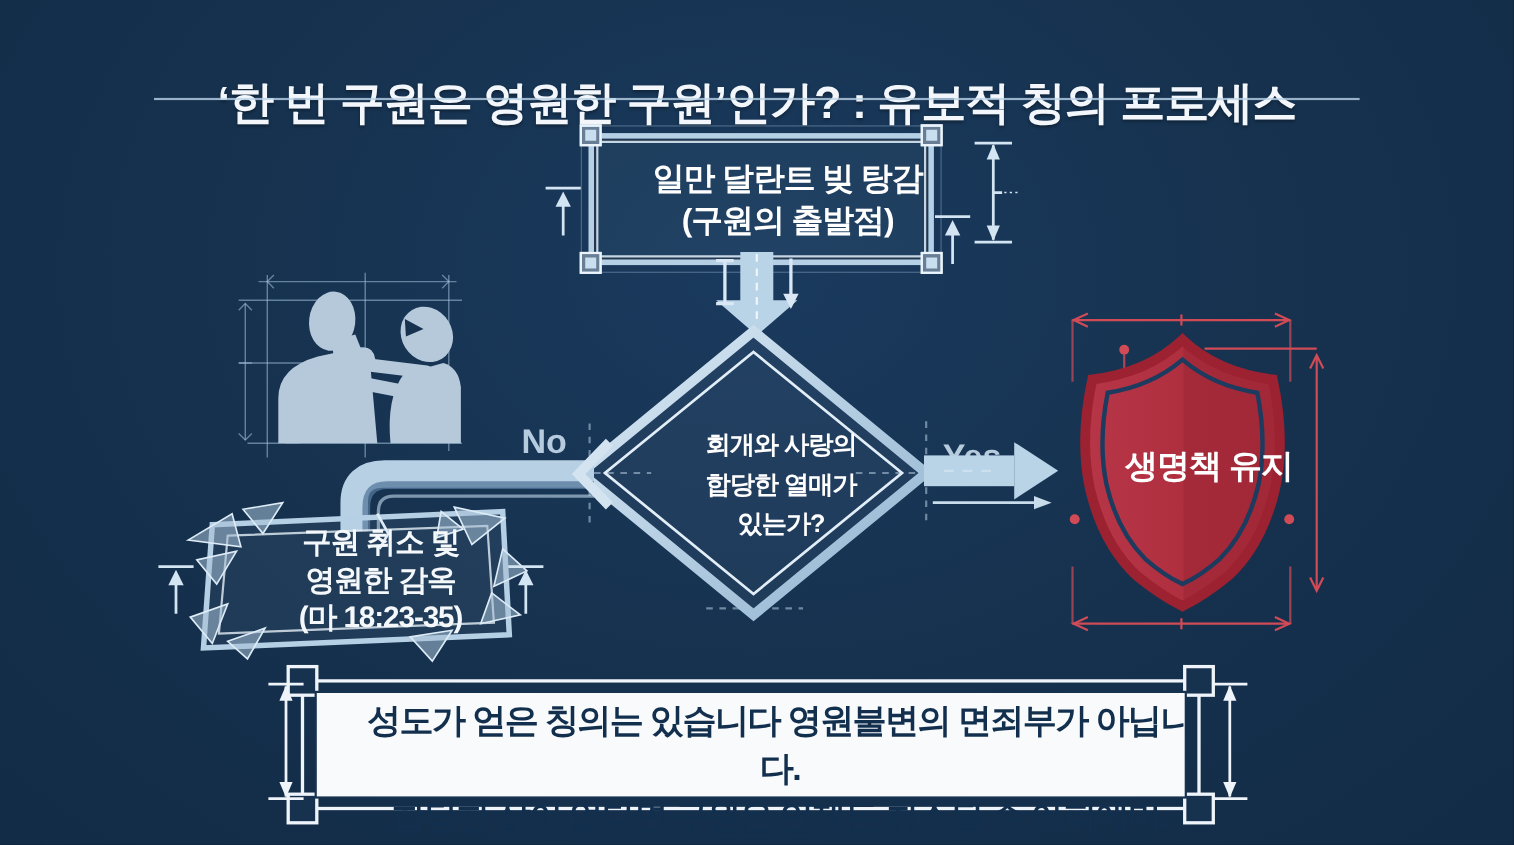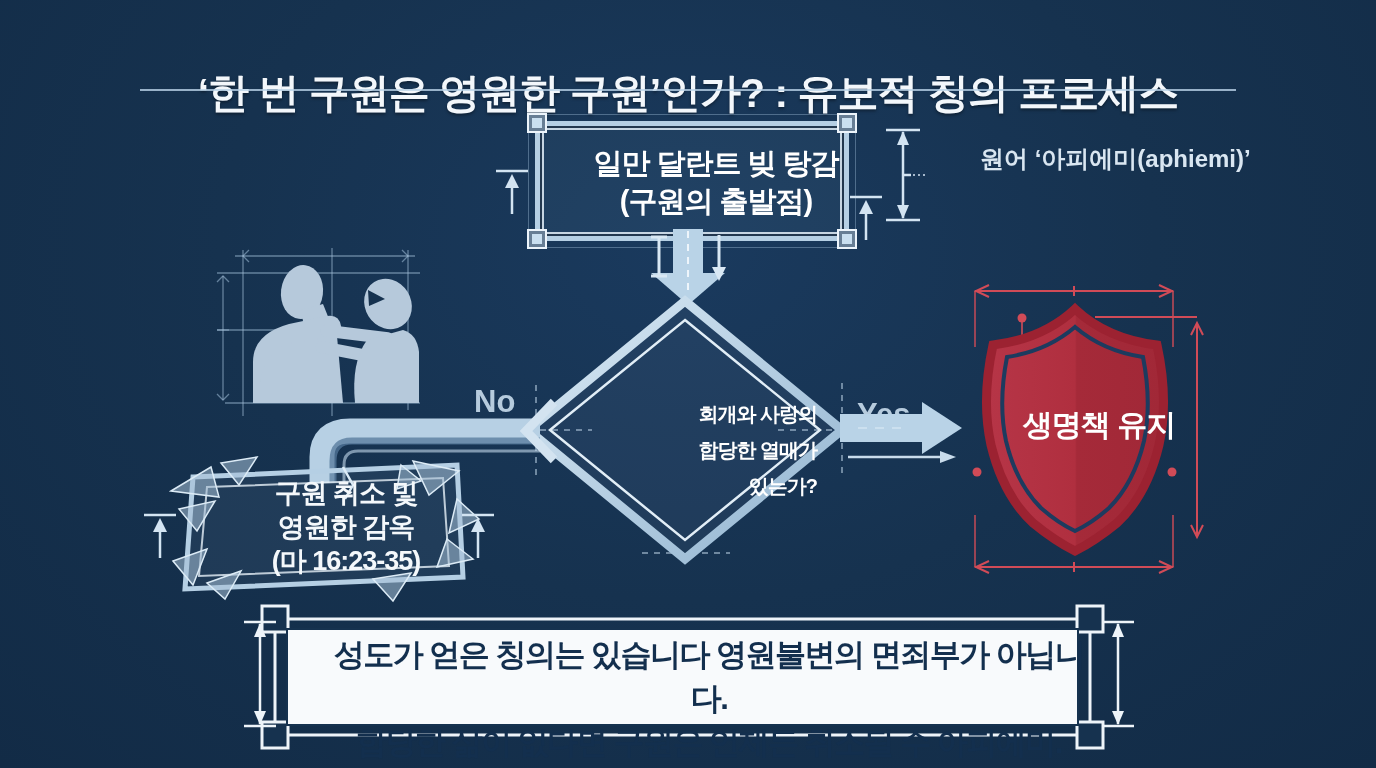--- a/index.html
+++ b/index.html
@@ -29,22 +29,22 @@
   .c-bl{left:-13px;bottom:-13px;} .c-br{right:-13px;bottom:-13px;}
   .bp-box .txt{position:absolute;left:0;right:0;top:18px;text-align:center;
     font-size:29px;font-weight:800;color:#fff;line-height:38px;letter-spacing:-1px;}
 
   .note{left:932px;top:141px;width:340px;font-size:24px;font-weight:600;color:#d9e6f1;line-height:36px;}
 
   .lbl{font-size:31px;font-weight:800;color:#b6cbdd;letter-spacing:0;}
   .no-lbl{left:474px;top:384px;}
   .yes-lbl{left:857px;top:397px;}
 
-  .decision-txt{left:555px;top:396px;width:262px;text-align:right;
-    font-size:20px;font-weight:800;color:#fff;line-height:36px;letter-spacing:-1px;}
+  .decision-txt{left:555px;top:386px;width:262px;text-align:center;
+    font-size:23px;font-weight:800;color:#fff;line-height:36px;letter-spacing:-1px;}
   .cancel-txt{left:182px;top:476px;width:280px;text-align:center;
     font-size:27px;font-weight:800;color:#f4f8fb;line-height:34px;letter-spacing:-1px;}
   .shield-txt{left:972px;top:406px;width:206px;text-align:center;
     font-size:30px;font-weight:800;color:#fff;line-height:37px;letter-spacing:-1px;}
 
   .footer-txt{left:285px;top:633px;width:800px;text-align:center;
     font-size:31px;font-weight:800;color:#132f4e;line-height:44px;letter-spacing:-1.5px;}
   .line{display:block;margin-left:48px;}
 </style>
 </head>
@@ -88,21 +88,20 @@
         <line x1="6" y1="94" x2="40" y2="94"></line>
       <line x1="23" y1="6" x2="23" y2="92"></line>
       <line x1="23" y1="49" x2="31" y2="49"></line>
       <line x1="33" y1="49" x2="47" y2="49" stroke-dasharray="2 3" stroke-width="1.5"></line>
     </g>
     <polygon points="23,5 17,19 29,19" fill="#d3e4f2"></polygon>
     <polygon points="23,93 17,79 29,79" fill="#d3e4f2"></polygon>
   </svg>
 
   <div class="abs note">
-    <span class="line">원어 ‘아피에미(aphiemi)’</span>
   </div>
 
   <svg class="abs" style="left:645px;top:229px" width="90" height="80">
     <rect x="28" y="0" width="30" height="45" fill="#b9d3e7"></rect>
     <polygon points="6,44 80,44 43,76" fill="#b9d3e7"></polygon>
     <line x1="43" y1="2" x2="43" y2="64" stroke="#eef5fb" stroke-width="2" stroke-dasharray="7 6"></line>
     <g stroke="#d9e8f4" stroke-width="3" fill="none">
       <line x1="6" y1="8" x2="22" y2="8"></line>
         <line x1="14" y1="8" x2="14" y2="47"></line>
         <line x1="6" y1="47" x2="22" y2="47"></line>
@@ -186,21 +185,21 @@
       <polygon points="8,106 42,94 28,130"></polygon>
       <polygon points="42,128 76,116 60,144"></polygon>
       <polygon points="208,124 246,118 228,146"></polygon>
       <polygon points="236,10 256,26 232,34"></polygon>
     </g>
     <polyline points="178,12 188,30 180,44" stroke="#dcebf6" stroke-width="2.5" fill="none"></polyline>
   </svg>
   <div class="abs cancel-txt">
     <span class="line">구원 취소 및</span>
     <span class="line">영원한 감옥</span>
-    <span class="line">(마 16:23-35)</span>
+    <span class="line">(마 18:23-35)</span>
   </div>
 
   <svg class="abs" style="left:140px;top:510px" width="40" height="52">
     <g stroke="#d3e4f2" stroke-width="2.5" fill="none">
       <line x1="4" y1="5" x2="36" y2="5"></line>
         <line x1="20" y1="16" x2="20" y2="48"></line>
     </g>
       <polygon points="20,8 13,22 27,22" fill="#d3e4f2"></polygon>
   </svg>
   <svg class="abs" style="left:458px;top:510px" width="40" height="52">

